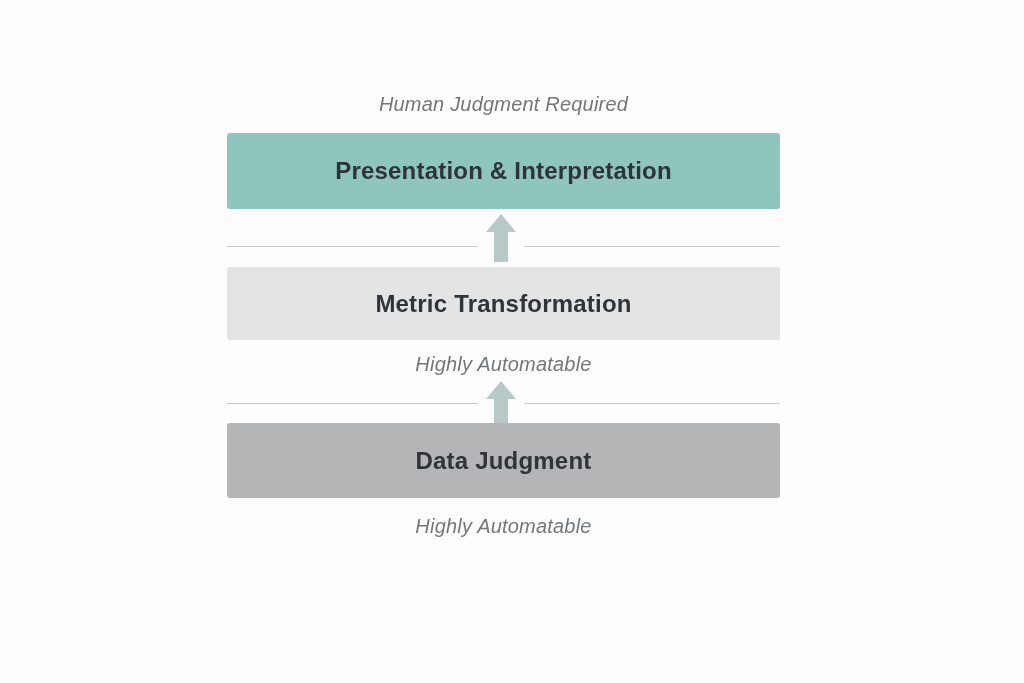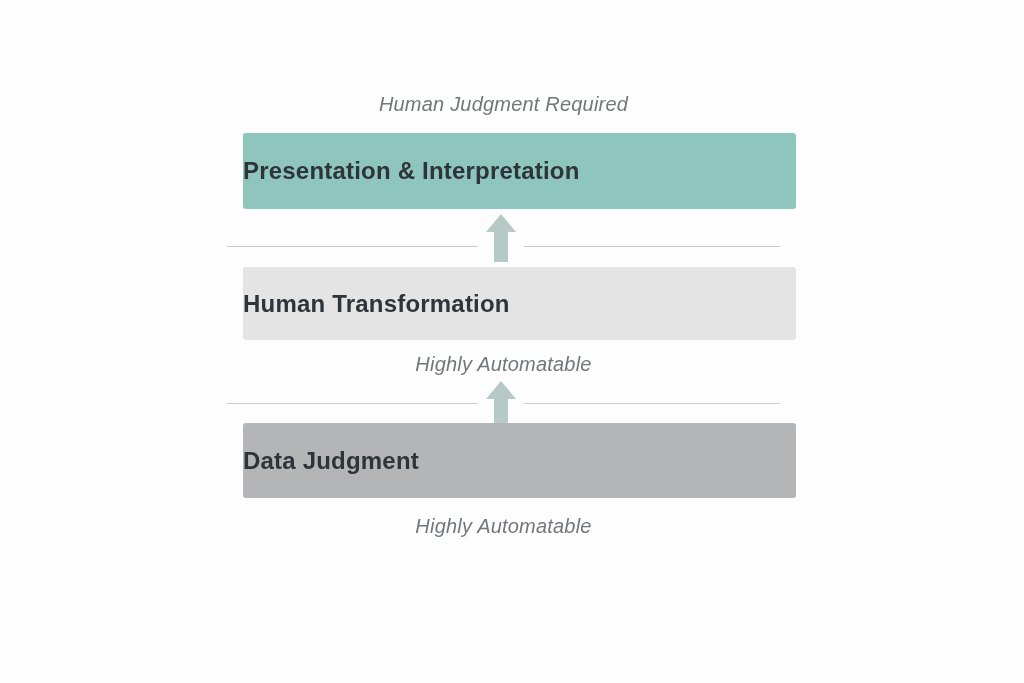--- a/index.html
+++ b/index.html
@@ -41,21 +41,21 @@
   }
   .annotation.top    { top: 91px; }
   .annotation.middle { top: 351px; }
   .annotation.bottom { top: 513px; }
   .layer {
     position: absolute;
     left: 0; width: 553px;
     border-radius: 3px;
     display: flex;
     align-items: center;
-    margin-left: 16px;
+    justify-content: center;
   }
   .layer .layer-title {
     font-weight: bold;
     font-size: 24px;
     color: var(--layer-title-text);
     letter-spacing: 0.2px;
   }
   .layer.presentation   { top: 133px; height: 76px; background: var(--layer-presentation); }
   .layer.transformation { top: 267px; height: 73px; background: var(--layer-transformation); }
   .layer.ingestion      { top: 423px; height: 75px; background: var(--layer-ingestion); }
@@ -104,21 +104,21 @@
     </div>
 
     <div class="up-arrow first">
       <div class="arrow-head"></div>
       <div class="arrow-body"></div>
     </div>
     <div class="divider-segment divider-1 left"></div>
     <div class="divider-segment divider-1 right"></div>
 
     <div class="layer transformation">
-      <span class="layer-title">Human Transformation</span>
+      <span class="layer-title">Metric Transformation</span>
     </div>
 
     <div class="annotation middle">Highly Automatable</div>
 
     <div class="up-arrow second">
       <div class="arrow-head"></div>
       <div class="arrow-body"></div>
     </div>
     <div class="divider-segment divider-2 left"></div>
     <div class="divider-segment divider-2 right"></div>

